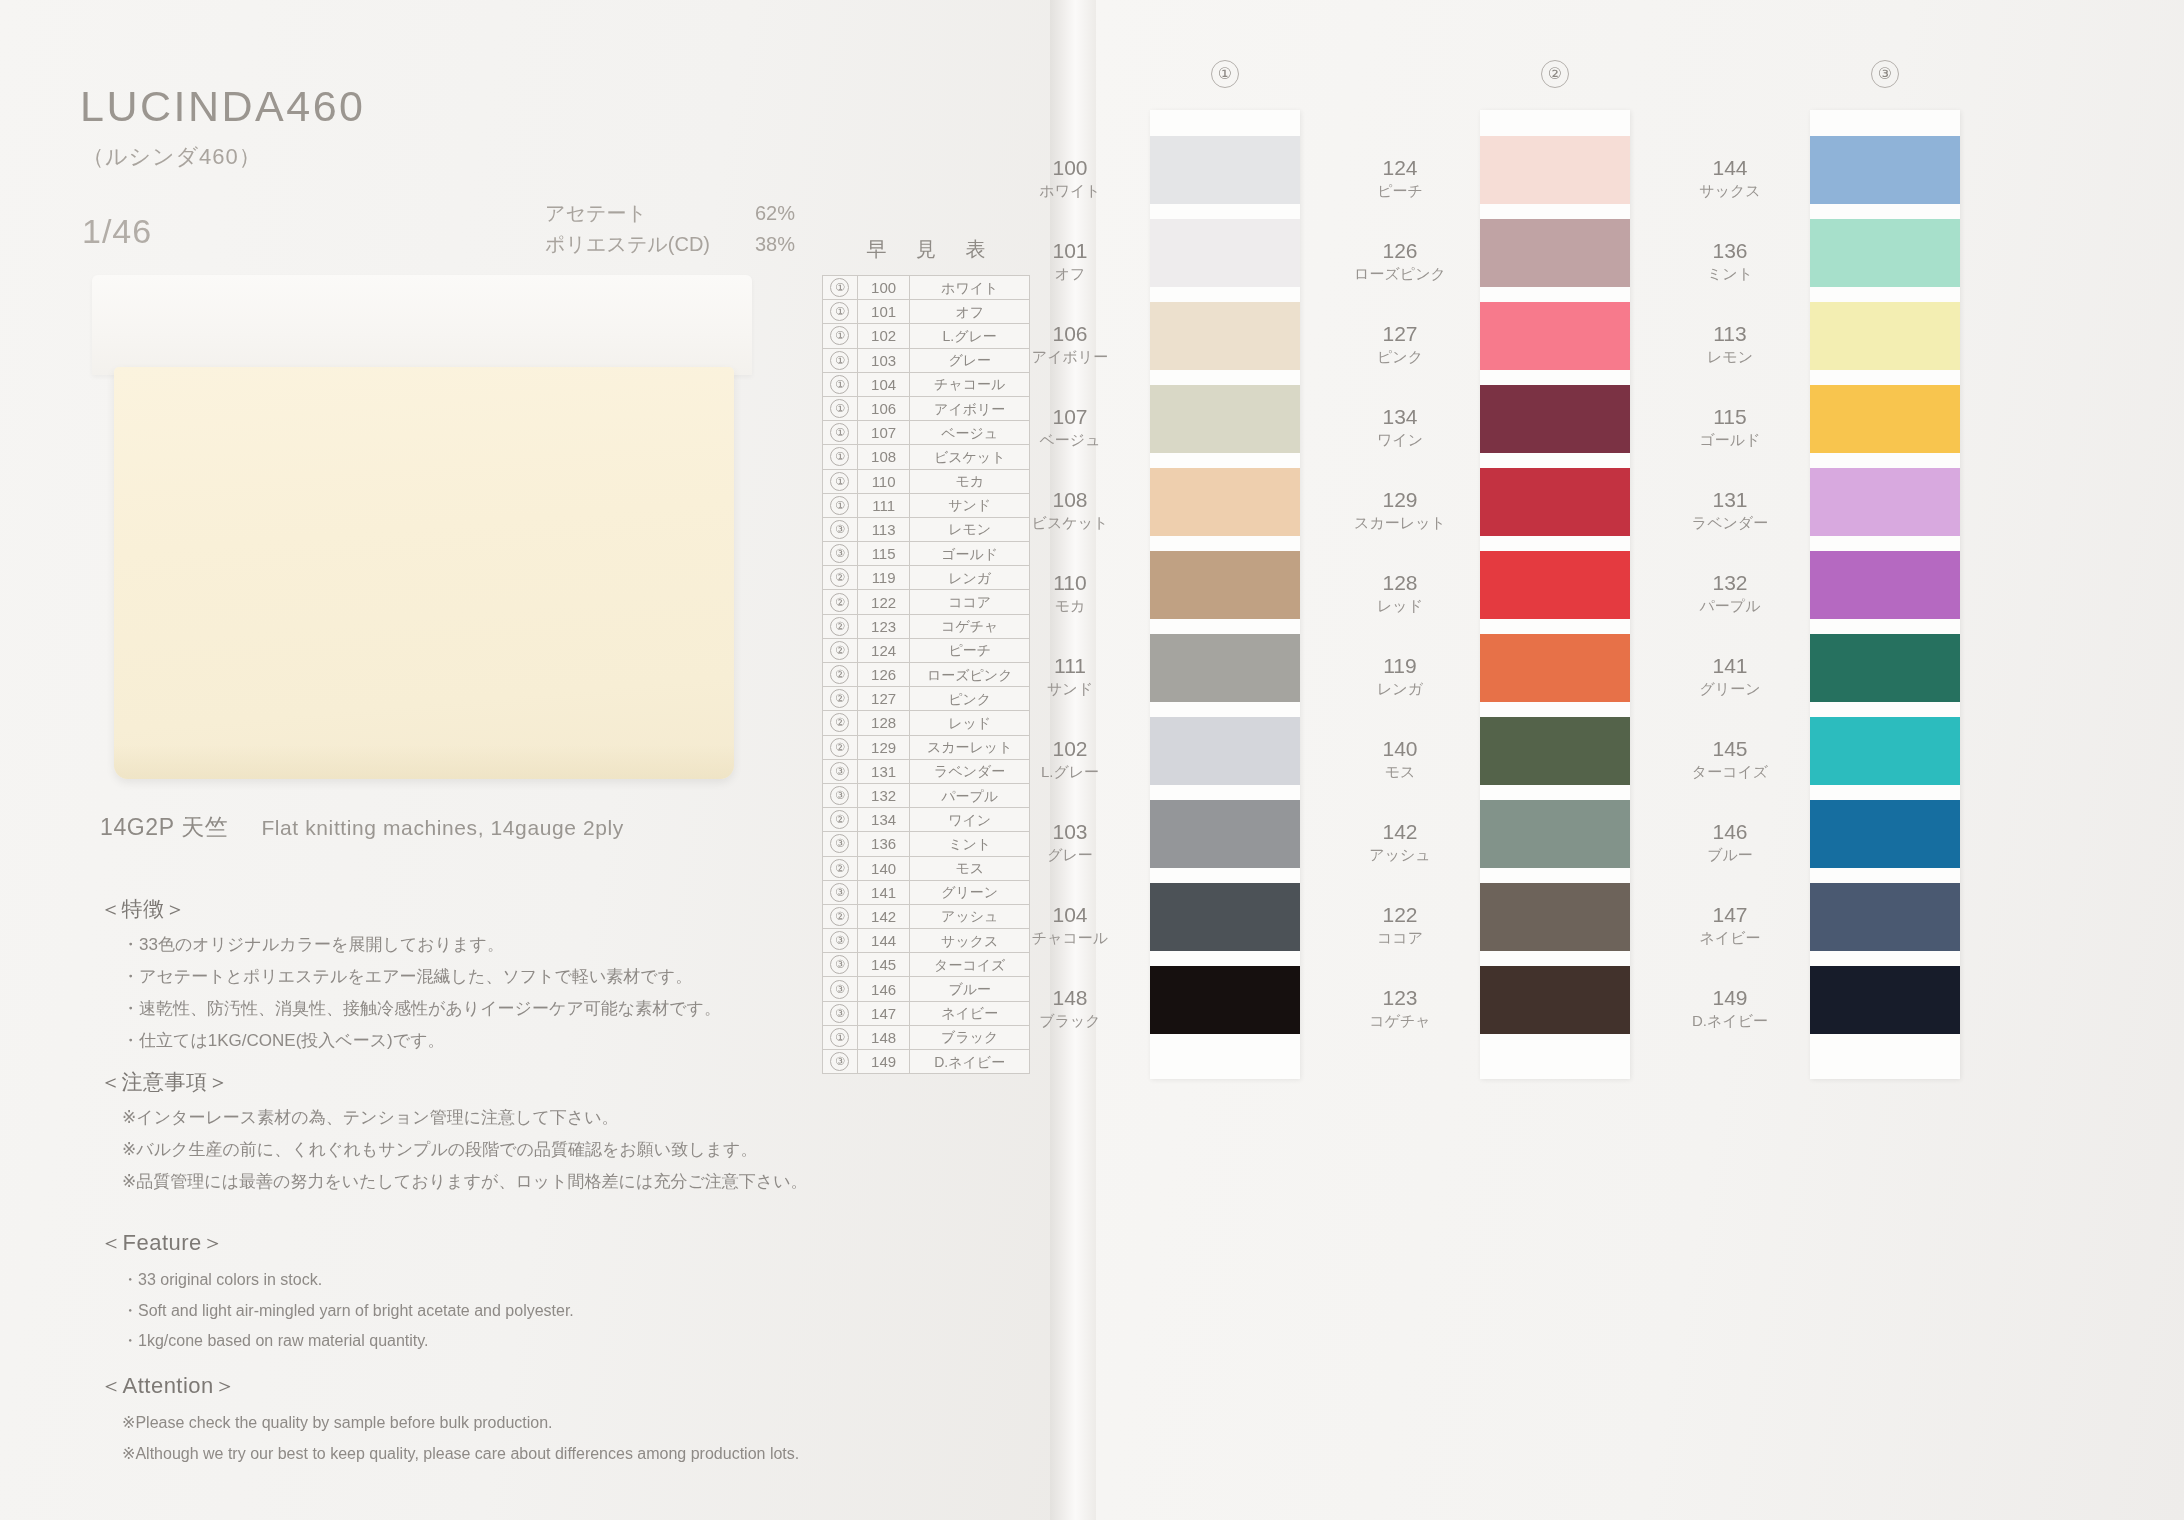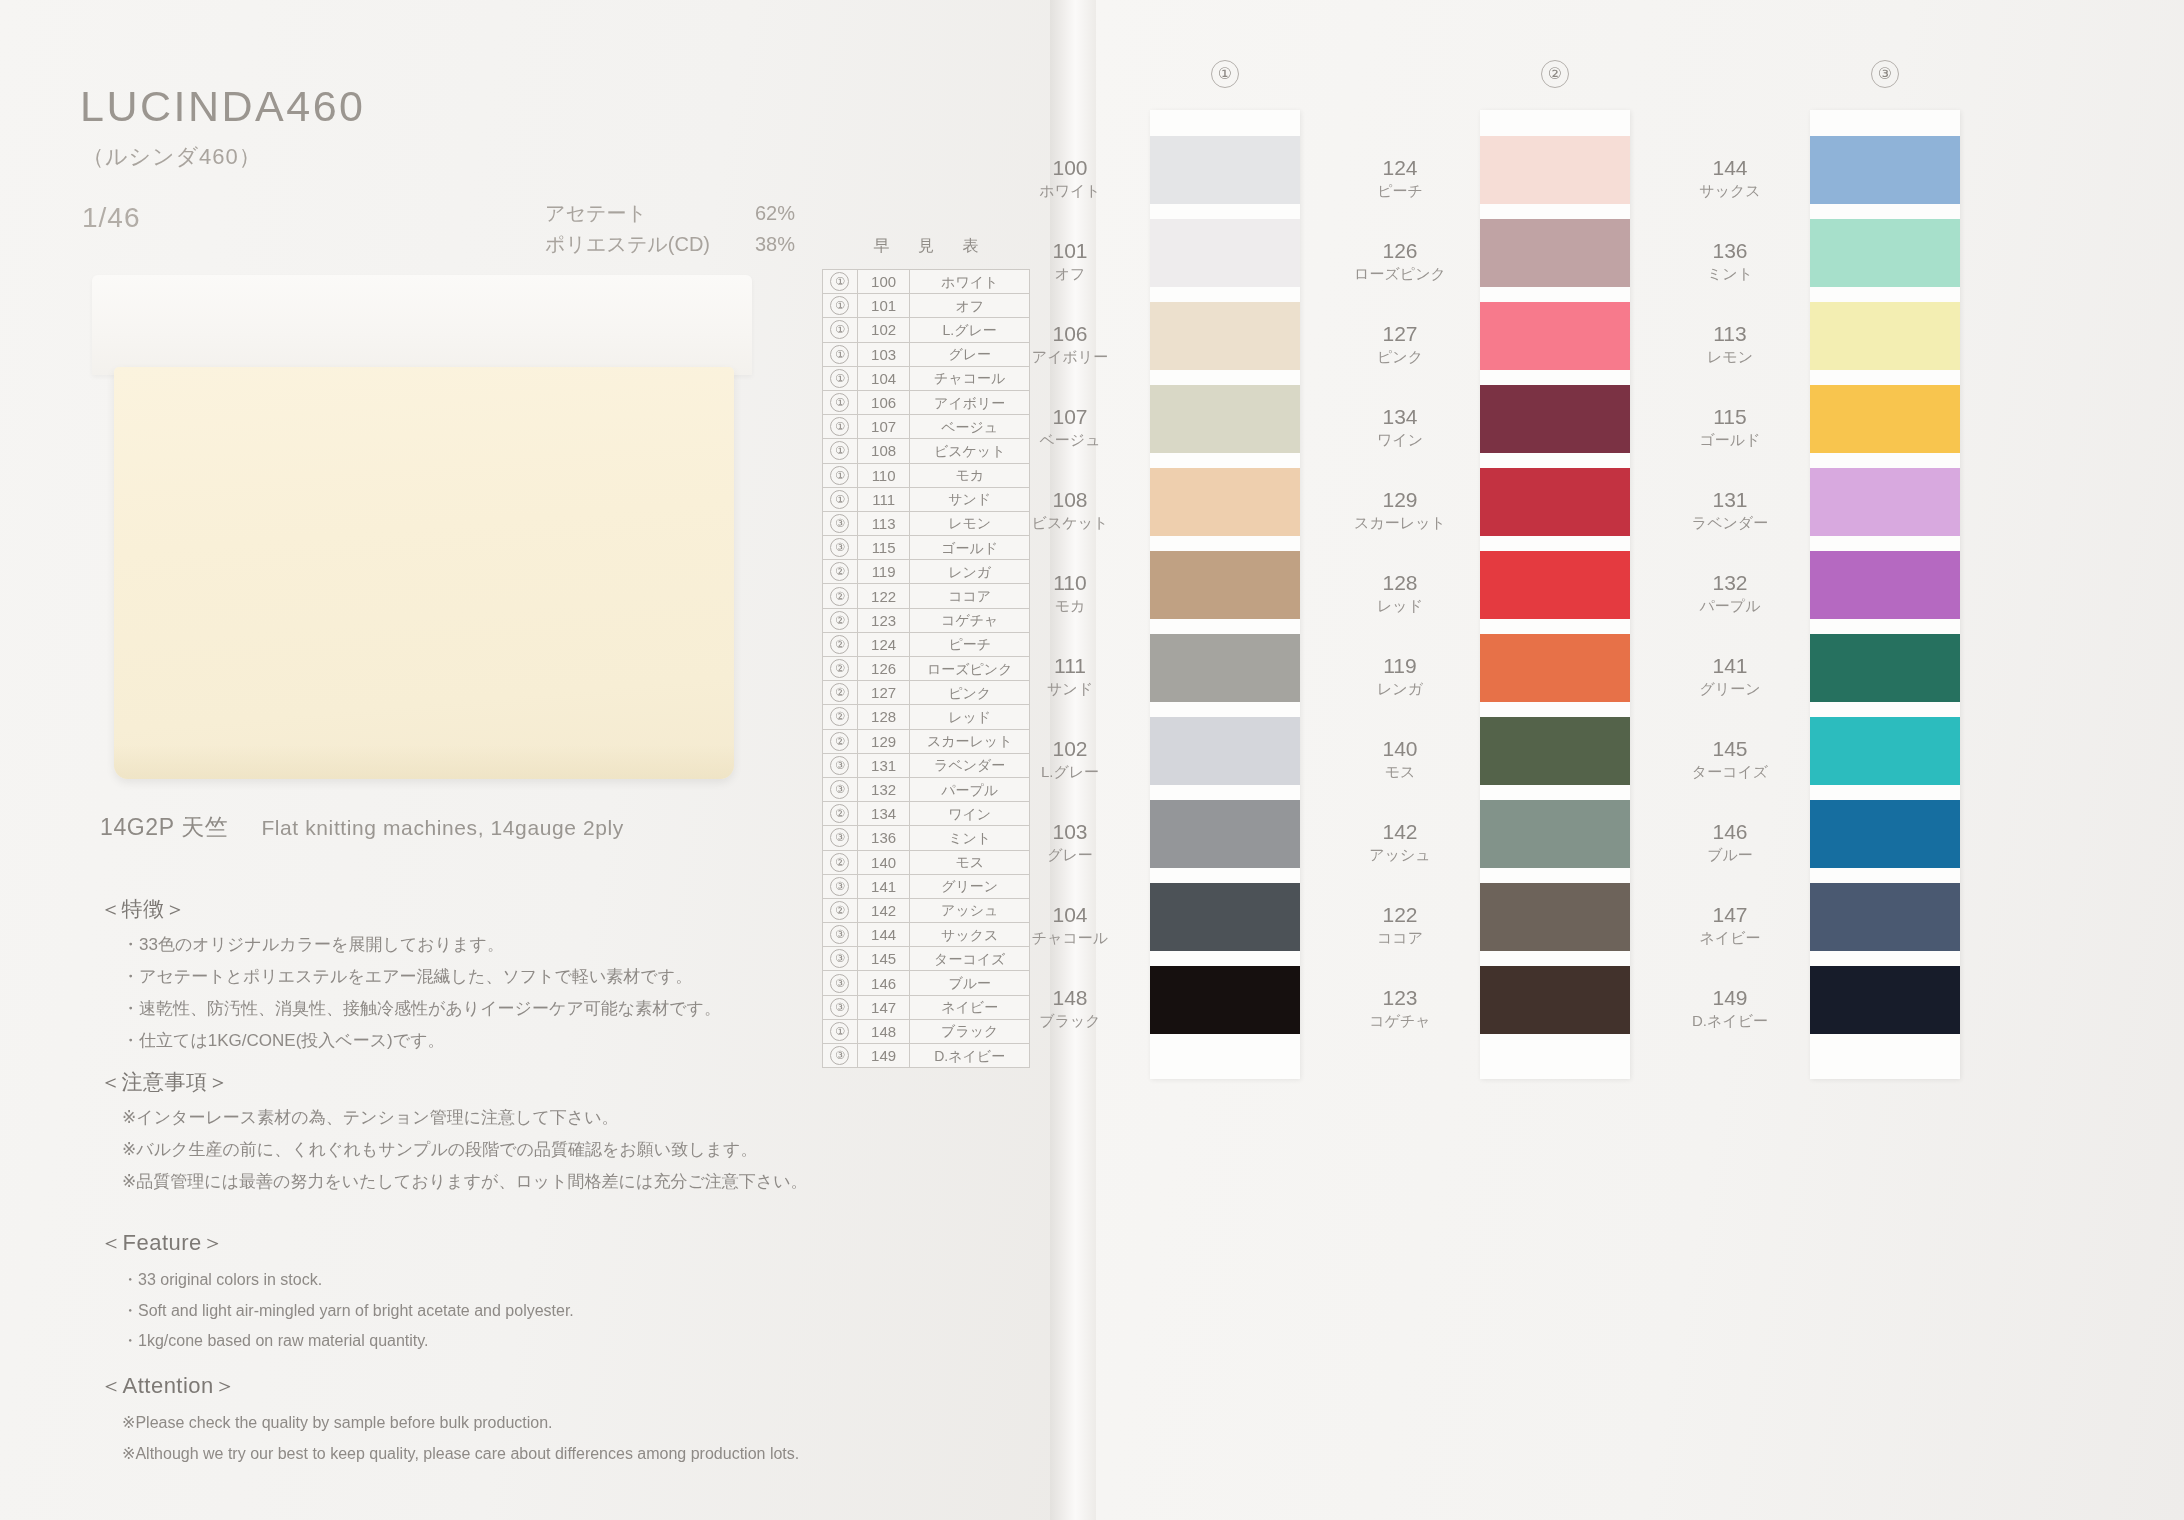--- a/index.html
+++ b/index.html
@@ -30,22 +30,22 @@
 
   .title{
     position:absolute;left:80px;top:82px;
     font-size:43px;letter-spacing:2.5px;color:#9b9690;font-weight:400;
   }
   .subtitle{
     position:absolute;left:82px;top:142px;
     font-size:22px;color:#a9a49e;letter-spacing:1px;
   }
   .yarncount{
-    position:absolute;left:82px;top:202px;
-    font-size:28px;color:#b2ada7;letter-spacing:1px;
+    position:absolute;left:82px;top:212px;
+    font-size:34px;color:#b2ada7;letter-spacing:1px;
   }
   .composition{
     position:absolute;left:545px;top:198px;
     font-size:20px;color:#a8a39d;line-height:31px;
   }
   .comp-row{display:flex;}
   .comp-name{width:180px;}
   .comp-val{width:70px;text-align:right;}
 
   
@@ -84,21 +84,21 @@
   .b-tokucho{top:895px;}
   .b-chui{top:1068px;}
   .b-feature{top:1228px;}
   .b-attention{top:1371px;}
   .b-feature h3,.b-attention h3{font-weight:400;font-size:22px;}
   .b-feature p,.b-attention p{font-size:16px;}
 
   
   .lookup{position:absolute;left:822px;top:236px;width:208px;}
   .lookup-title{
-    text-align:center;font-size:16px;color:#8f8b86;letter-spacing:12px;
+    text-align:center;font-size:20px;color:#8f8b86;letter-spacing:12px;
     margin-bottom:12px;padding-left:12px;
   }
   table.lk{border-collapse:collapse;width:208px;background:#f7f6f4;}
   table.lk td{
     border:1px solid #cdcac6;
     font-size:15px;color:#8d8984;height:23.2px;padding:0;text-align:center;
     line-height:1;
   }
   table.lk td.grp{width:34px;}
   table.lk td.num{width:52px;}

